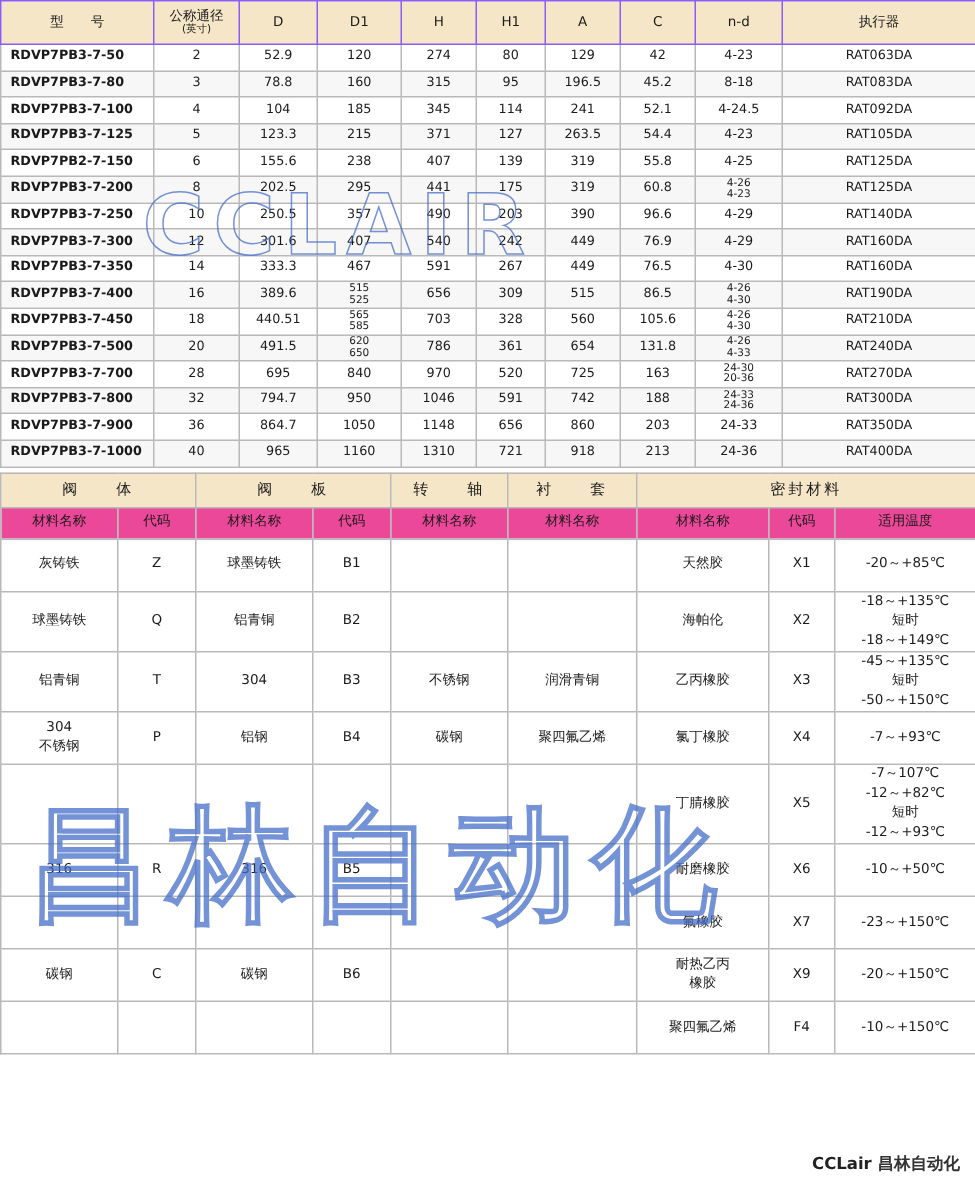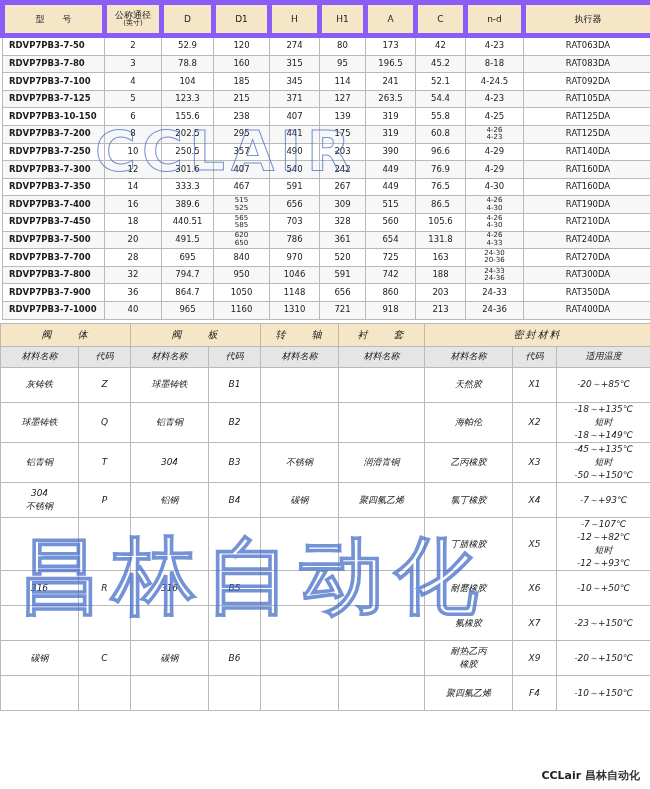--- a/index.html
+++ b/index.html
@@ -25,36 +25,36 @@
     line-height:1.15;
     background:#ffffff;
   }
 
   
   #t1{position:relative;z-index:2;}
   #t1 thead th{
     background:#f5e6c8;
     height:28px;
     font-size:9px;
-    border:5px solid #8b5cf6;
+    border:1px solid #8b5cf6;
   }
   #t1 thead th .sub{display:block;font-size:7px;line-height:1.1;}
   #t1 tbody td{height:16.6px;}
   #t1 tbody td.model{text-align:left;padding-left:6px;font-size:8.5px;font-weight:bold;}
   #t1 tbody tr:nth-child(odd) td{background:#ffffff;}
   #t1 tbody tr:nth-child(even) td{background:#f7f7f7;}
   .stack{display:block;font-size:7px;line-height:1.05;}
 
   
-  #t2{margin-top:3px;position:relative;z-index:2;font-style:italic;}
+  #t2{margin-top:3px;position:relative;z-index:2;}
   #t2 .grp{
     background:#f5e6c8;height:22px;font-size:10px;letter-spacing:2px;
   }
   #t2 .sub{
-    background:#e5e5e5;height:20px;font-size:9px;
+    background:#ec4899;height:20px;font-size:9px;
   }
   #t2 tbody td{height:34px;font-size:9px;background:transparent;}
   #t2 tbody td.tall{height:auto;}
   .multi{display:block;line-height:1.45;}
 
   
   .wm{
     position:absolute;
     z-index:5;
     pointer-events:none;
@@ -111,21 +111,21 @@
       </tr>
     </thead>
     <tbody id="t1body">
         <tr>
           <td class="model">RDVP7PB3-7-50</td>
           <td>2</td>
           <td>52.9</td>
           <td>120</td>
           <td>274</td>
           <td>80</td>
-          <td>173</td>
+          <td>129</td>
           <td>42</td>
           <td>4-23</td>
           <td>RAT063DA</td>
         </tr>
         <tr>
           <td class="model">RDVP7PB3-7-80</td>
           <td>3</td>
           <td>78.8</td>
           <td>160</td>
           <td>315</td>
@@ -153,21 +153,21 @@
           <td>123.3</td>
           <td>215</td>
           <td>371</td>
           <td>127</td>
           <td>263.5</td>
           <td>54.4</td>
           <td>4-23</td>
           <td>RAT105DA</td>
         </tr>
         <tr>
-          <td class="model">RDVP7PB3-10-150</td>
+          <td class="model">RDVP7PB2-7-150</td>
           <td>6</td>
           <td>155.6</td>
           <td>238</td>
           <td>407</td>
           <td>139</td>
           <td>319</td>
           <td>55.8</td>
           <td>4-25</td>
           <td>RAT125DA</td>
         </tr>

